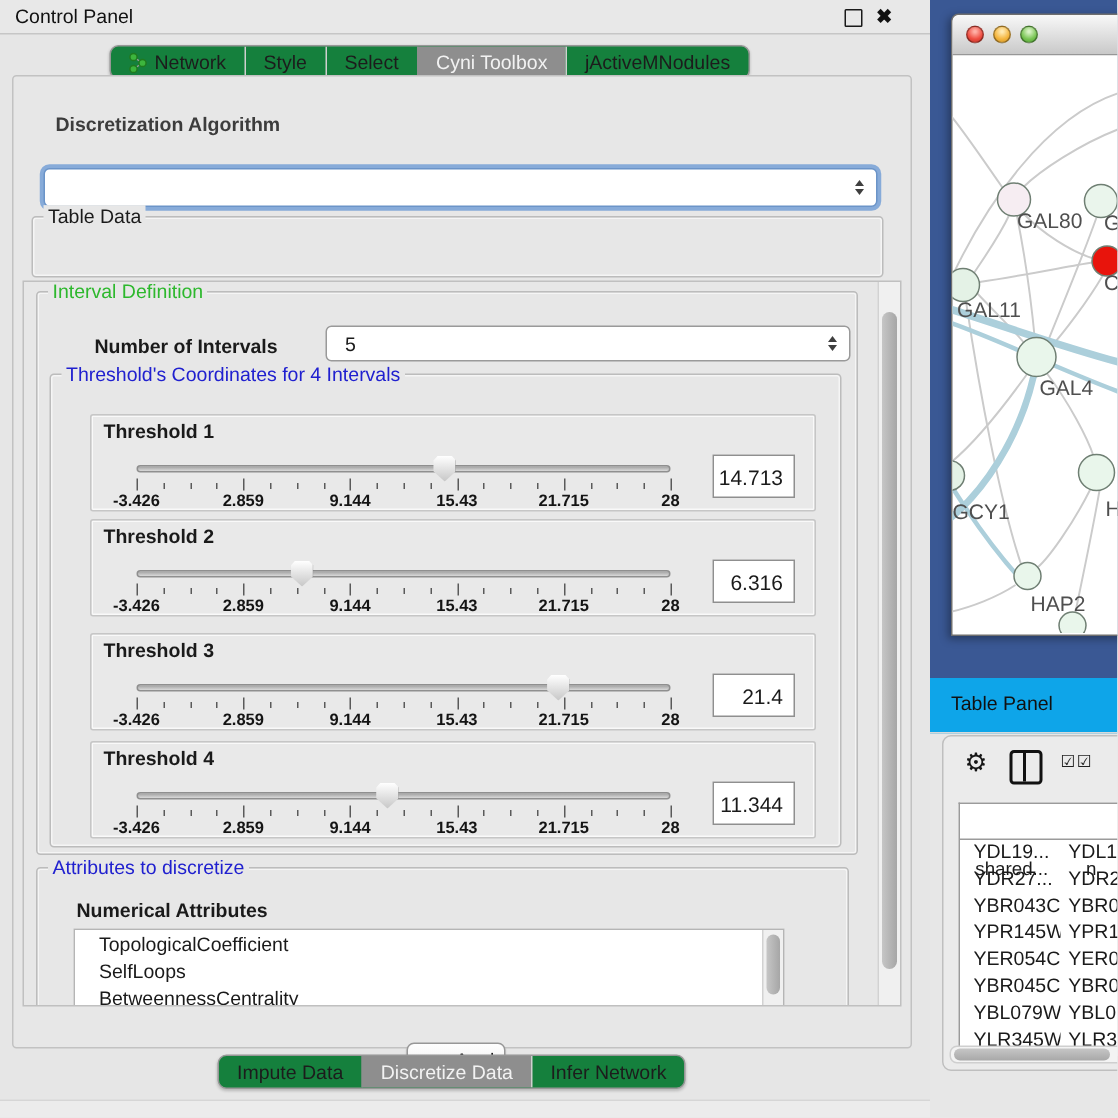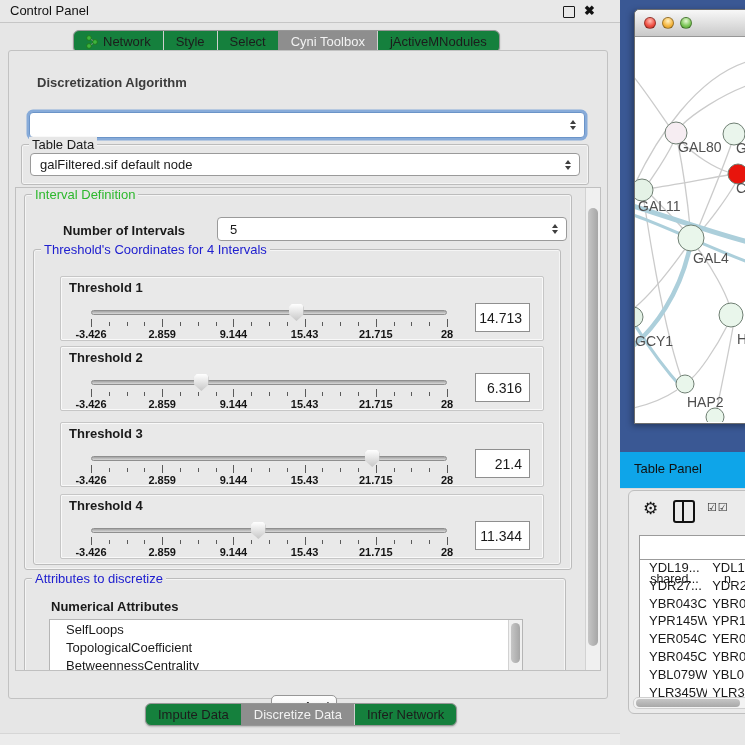--- a/index.html
+++ b/index.html
@@ -182,27 +182,20 @@
     <div id="algo-combo" class="abs combo focus">
       <span class="spin">
           <i class="up"></i>
           <i class="down"></i>
         </span>
     </div>
 
 
     <div id="td-group" class="group">
       <span class="legend">Table Data</span>
-      <div id="td-combo" class="combo">
-        <span>galFiltered.sif default node</span>
-        <span class="spin">
-            <i class="up"></i>
-            <i class="down"></i>
-          </span>
-      </div>
     </div>
 
     <div id="scrollc" class="abs">
 
       <div id="iv-group" class="group">
         <span class="legend green">Interval Definition</span>
         <span id="noi-label" class="abs">Number of Intervals</span>
         <div id="noi-combo" class="combo">
           <span>5</span>
           <span class="spin">
@@ -375,22 +368,22 @@
   </div>
 </div>
         </div>
       </div>
 
       <div id="attr-group" class="group">
         <span class="legend blue">Attributes to discretize</span>
         <span id="attr-subtitle" class="abs">Numerical Attributes</span>
         <div id="attr-list" class="abs">
           <div id="attr-items">
+              <div class="attr-item">TopologicalCoefficient</div>
               <div class="attr-item">SelfLoops</div>
-              <div class="attr-item">TopologicalCoefficient</div>
               <div class="attr-item">BetweennessCentrality</div>
             </div>
           <div id="attr-vsb" class="vsb">
               <div class="thumb"></div>
             </div>
         </div>
       </div>
 
       <div id="main-vsb" class="vsb">
           <div class="thumb"></div>

